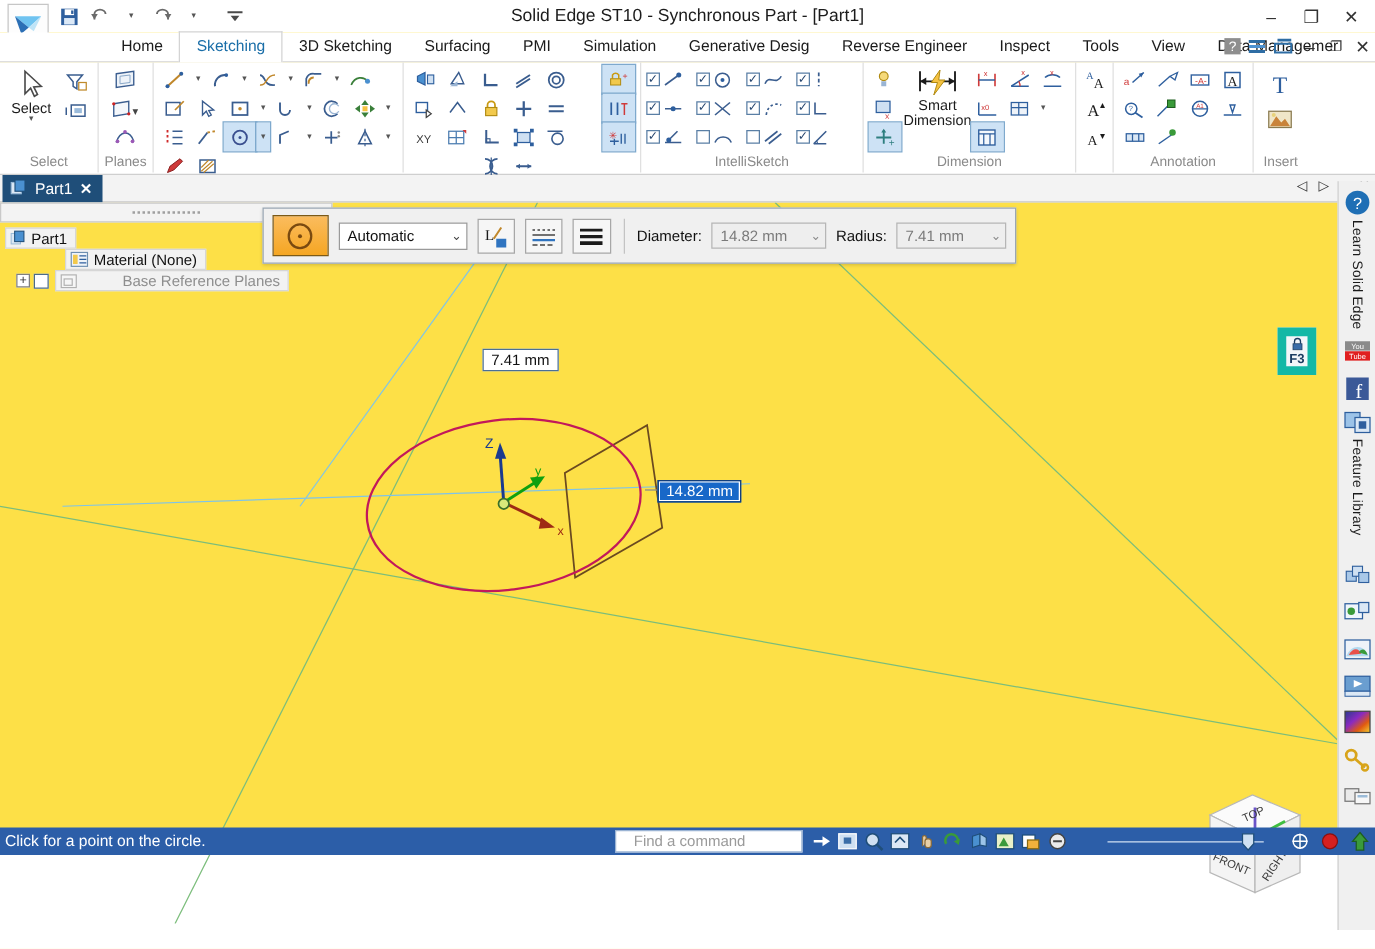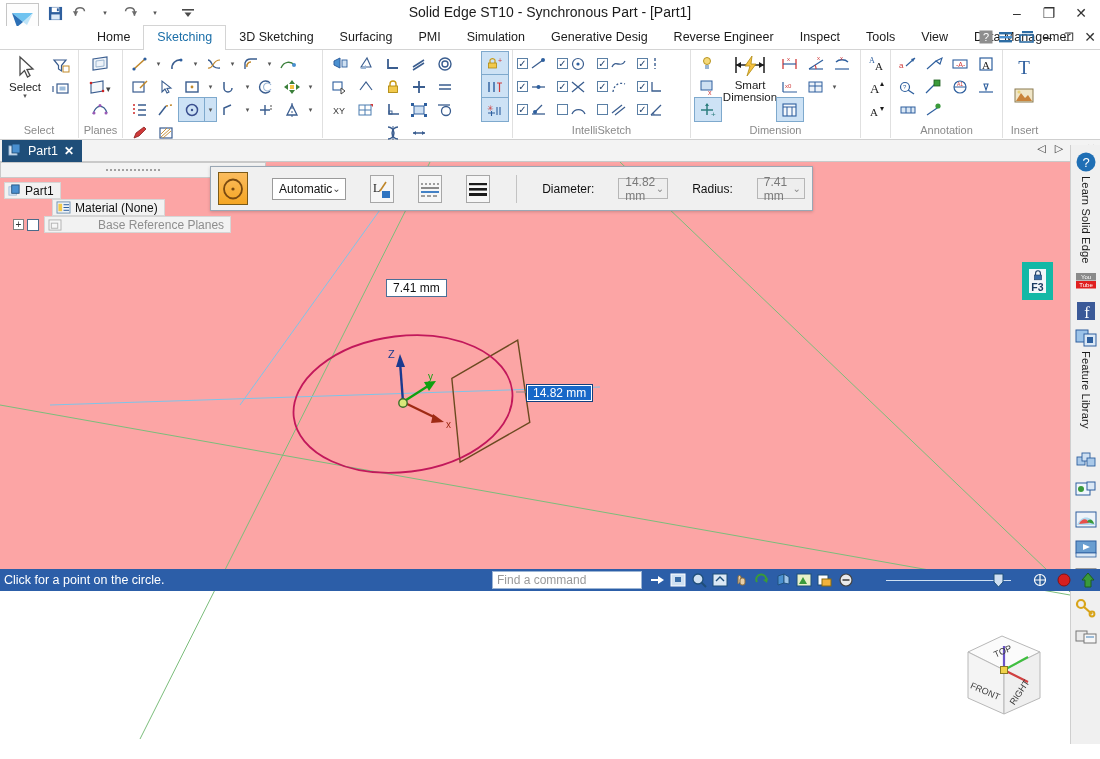--- a/index.html
+++ b/index.html
@@ -5,21 +5,21 @@
   * { box-sizing: border-box; }
   html, body {
     margin: 0; padding: 0;
     width: 1100px; height: 759px;
     overflow: hidden;
     font-family: "Liberation Sans", sans-serif;
     font-size: 12px;
     background: #ffffff;
     -webkit-font-smoothing: antialiased;
   }
-  #app { position: relative; width: 1100px; height: 591px; background:#fca5a5; }
+  #app { position: relative; width: 1100px; height: 684px; background:#fde047; }
 
   
   .titlebar {
     position: absolute; left:0; top:0; width:1100px; height:26px;
     background:#ffffff;
   }
   .title-text {
     position:absolute; left:0; top:4px; width:1100px;
     text-align:center; font-size:14px; color:#1b1b1b;
   }
@@ -90,21 +90,21 @@
   }
   .doctab .x { font-size:12px; font-weight:bold; cursor:pointer; }
   .tabnav { position:absolute; right:4px; top:2px; display:flex; align-items:center; gap:9px;
             font-size:11px; color:#333; }
   .tabnav span { cursor:pointer; }
 
   
   .cmdbar {
     position:absolute; left:210px; top:166px; width:603px; height:45px;
     background:#f0f0f0; border:1px solid #9aa7b4;
-    display:flex; align-items:center; padding:0 7px; gap:24px;
+    display:flex; align-items:center; padding:0 7px; gap:8px;
     box-shadow:0 1px 3px rgba(0,0,0,0.18);
   }
   .cmd-tool {
     width:48px; height:33px; background:linear-gradient(#fbbc5e,#f5a623);
     border:1px solid #7c5a17; display:flex; align-items:center; justify-content:center; cursor:pointer;
   }
   .cmd-select {
     width:110px; height:22px; border:1px solid #9a9a9a; background:#fff;
     display:flex; align-items:center; justify-content:space-between;
     padding:0 4px 0 6px; font-size:12px; color:#111; cursor:pointer;
@@ -175,21 +175,21 @@
 
   
   .statusbar {
     position:absolute; left:0; bottom:0; width:1100px; height:22px;
     background:#2c5ea8; display:flex; align-items:center;
   }
   .status-msg { color:#fff; font-size:12.5px; padding-left:4px; flex:0 0 auto; }
   .findbox {
     position:absolute; left:492px; top:2px; width:150px; height:18px;
     background:#fff; border:1px solid #9bb4d4; color:#9a9a9a; font-size:12px;
-    display:flex; align-items:center; padding-left:4px;
+    display:flex; align-items:center; padding-left:14px;
   }
   .sb-icons { position:absolute; left:648px; top:2px; display:flex; align-items:center; gap:3px; }
   .sb-ic { width:18px; height:18px; display:flex; align-items:center; justify-content:center; cursor:pointer; }
   .zoomtrack { position:absolute; left:886px; top:11px; width:125px; height:1px; background:#cfe0f2; }
   .zoomhandle { position:absolute; left:993px; top:4px; width:11px; height:15px; cursor:pointer; }
   .sb-right { position:absolute; right:3px; top:2px; display:flex; align-items:center; gap:6px; }
 </style>
 </head>
 <body>
 

